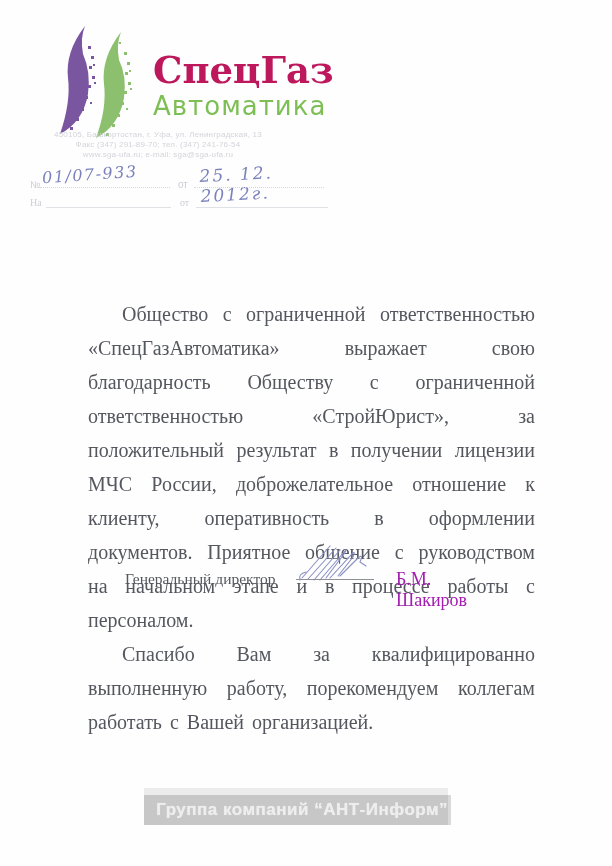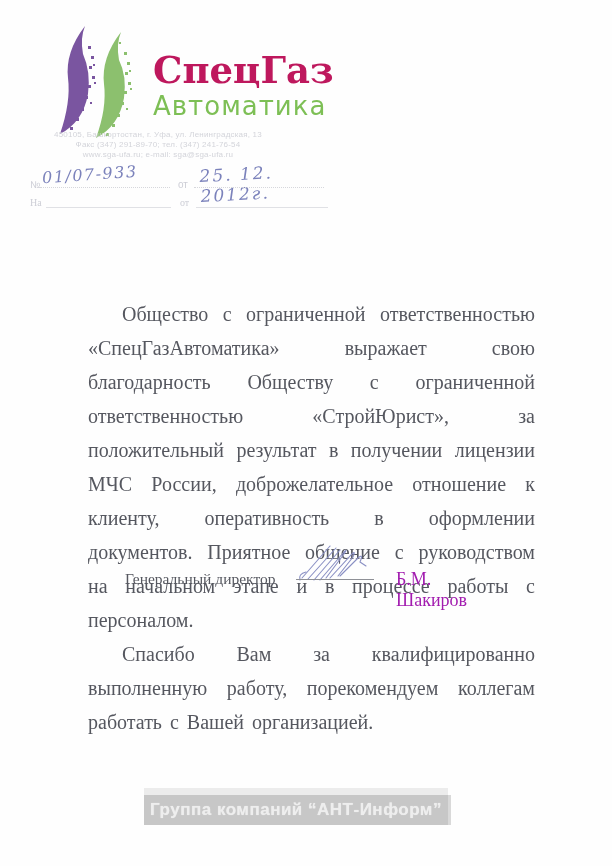--- a/index.html
+++ b/index.html
@@ -85,21 +85,21 @@
   .sig-scribble{position:absolute;left:296px;top:0px;width:80px;height:42px;}
   .sig-line{position:absolute;left:296px;top:39px;width:78px;border-bottom:1px solid #8e9096;}
   .sig-name{
     position:absolute;left:396px;top:29px;font-size:18px;color:#a21caf;font-family:Liberation Serif, serif;
   }
 
   
   .footer-bar{
     position:absolute;left:144px;top:795px;width:304px;height:30px;
     background:#c7c7c7;
-    display:flex;align-items:center;justify-content:center;
+    display:flex;align-items:center;justify-content:flex-end;
     box-shadow:0 -7px 0 0 rgba(215,215,215,.45), 3px 0 0 0 #d9d9d9;
   }
   .footer-text{
     font-family:"Liberation Sans", sans-serif;
     font-size:17px;font-weight:bold;color:#eeeeee;
     letter-spacing:.5px;white-space:nowrap;
     text-shadow:0 0 1px rgba(255,255,255,.6);
   }
 </style>
 </head>

